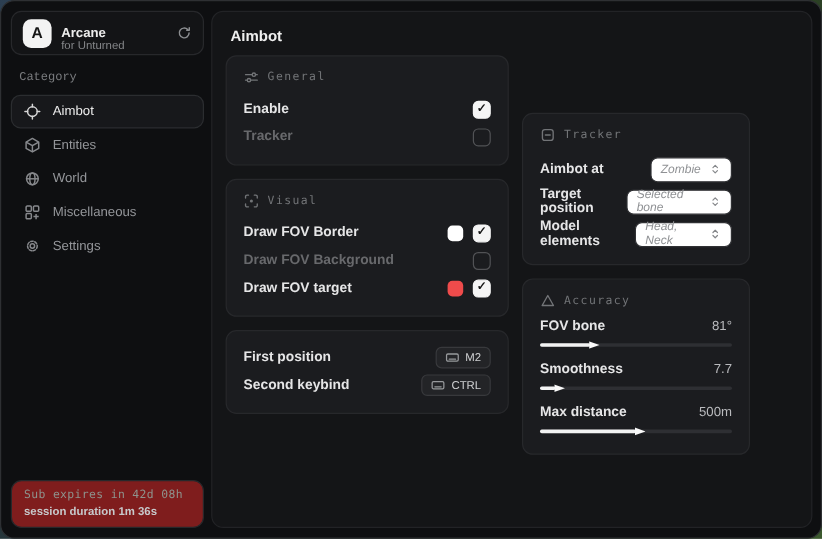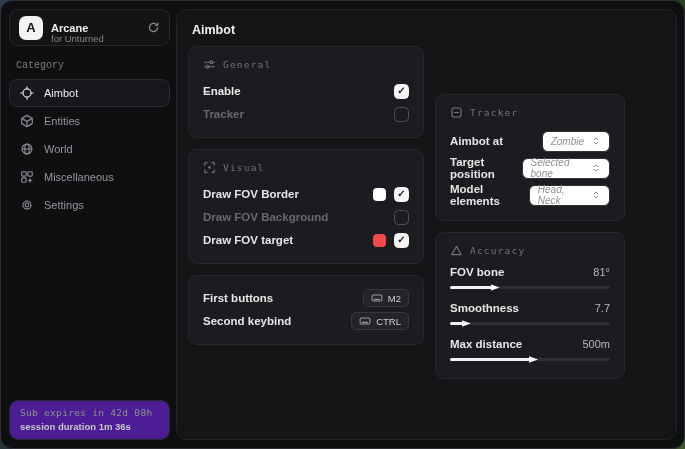--- a/index.html
+++ b/index.html
@@ -38,21 +38,21 @@
     height:28px; display:flex; align-items:center; gap:10px;
     padding:0 10px; border-radius:8px; color:#94969a; font-size:11px;
     border:1px solid transparent; cursor:pointer;
   }
   .nav-item.active {
     background:#17181b; border-color:#2b2d30; color:#ececec;
   }
   .nav-item .nicon { display:flex; color:inherit; opacity:.9; }
   .sub-box {
     position:absolute; left:0; right:0; bottom:0;
-    border:1px solid #27282b; border-radius:9px; background:#4c1d95;
+    border:1px solid #27282b; border-radius:9px; background:#7f1d1d;
     padding:6px 10px 7px 10px;
   }
   .sub-line1 { font-family:"DejaVu Sans Mono", monospace; font-size:9.5px; color:#8e938d; letter-spacing:.3px; }
   .sub-line2 { font-size:9.5px; font-weight:bold; color:#c7c9cb; margin-top:3px; }
   
   .main {
     position:absolute; left:175px; top:8px; right:7px; bottom:8px;
     background:#141517; border:1px solid #222326; border-radius:10px;
   }
   .main-title { font-size:12.5px; font-weight:bold; color:#f0f0f0; margin:13px 0 9px 15px; }
@@ -257,21 +257,21 @@
             <span class="row-label">Draw FOV target</span>
             <span class="row-right">
               <span class="swatch" style="background: rgb(239, 75, 75);"></span>
               <span class="checkbox checked"></span>
             </span>
           </div>
         </div>
 
         <div class="card">
           <div class="row">
-            <span class="row-label">First buttons</span>
+            <span class="row-label">First position</span>
             <span class="chip">
               <span class="kicon">
                 <svg width="12" height="12" viewBox="0 0 16 16" fill="none" stroke="currentColor" stroke-width="1.4" stroke-linecap="round">
                   <rect x="1.5" y="4" width="13" height="8" rx="1.5"></rect>
                     <path d="M4.5 9.8h7"></path>
                 </svg>
               </span>
               <span>M2</span>
             </span>
           </div>

